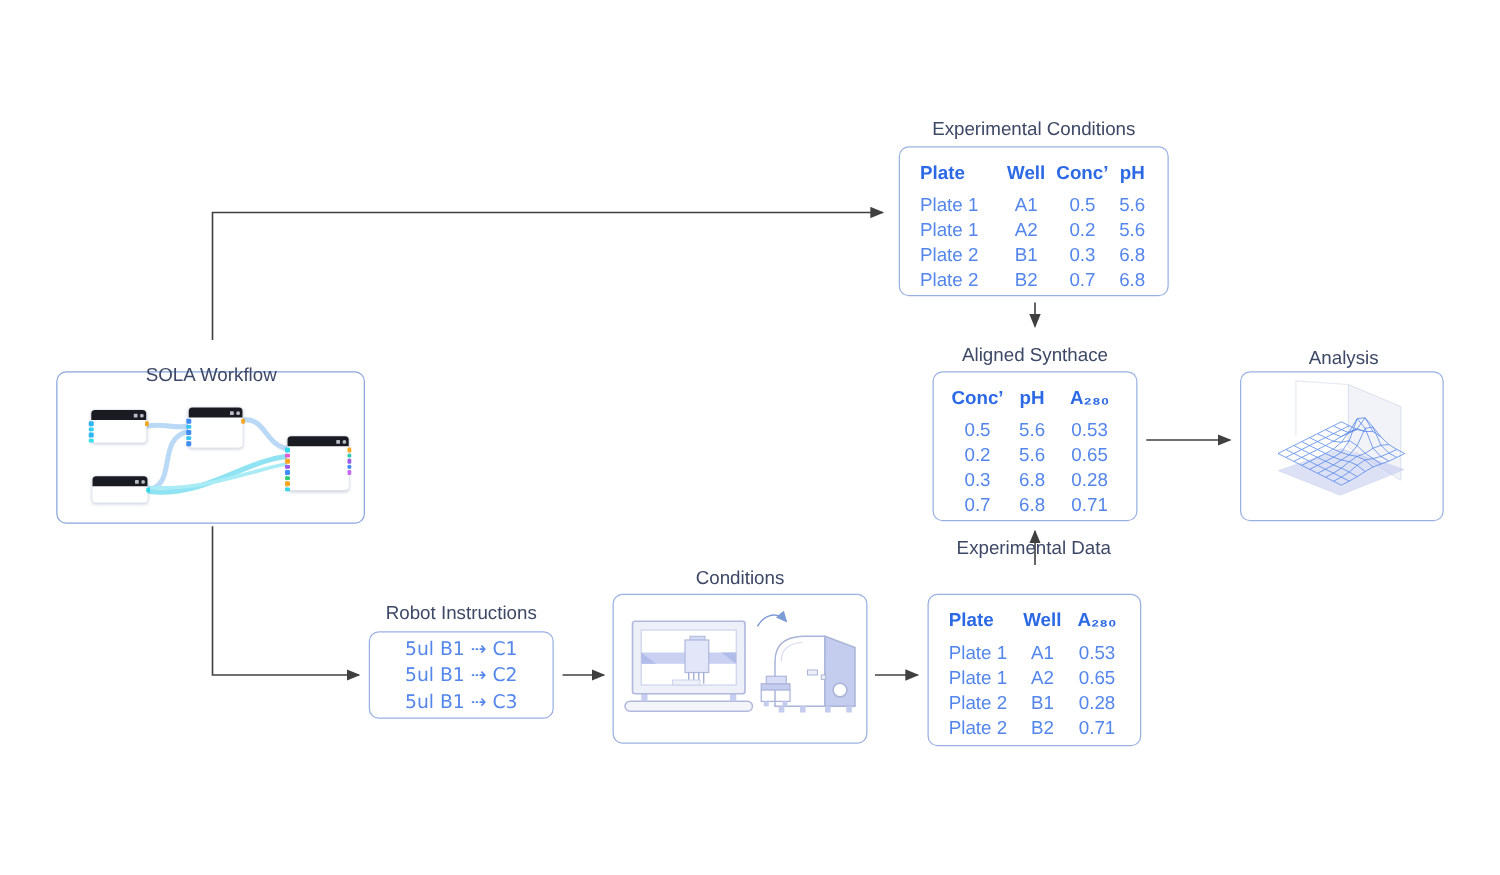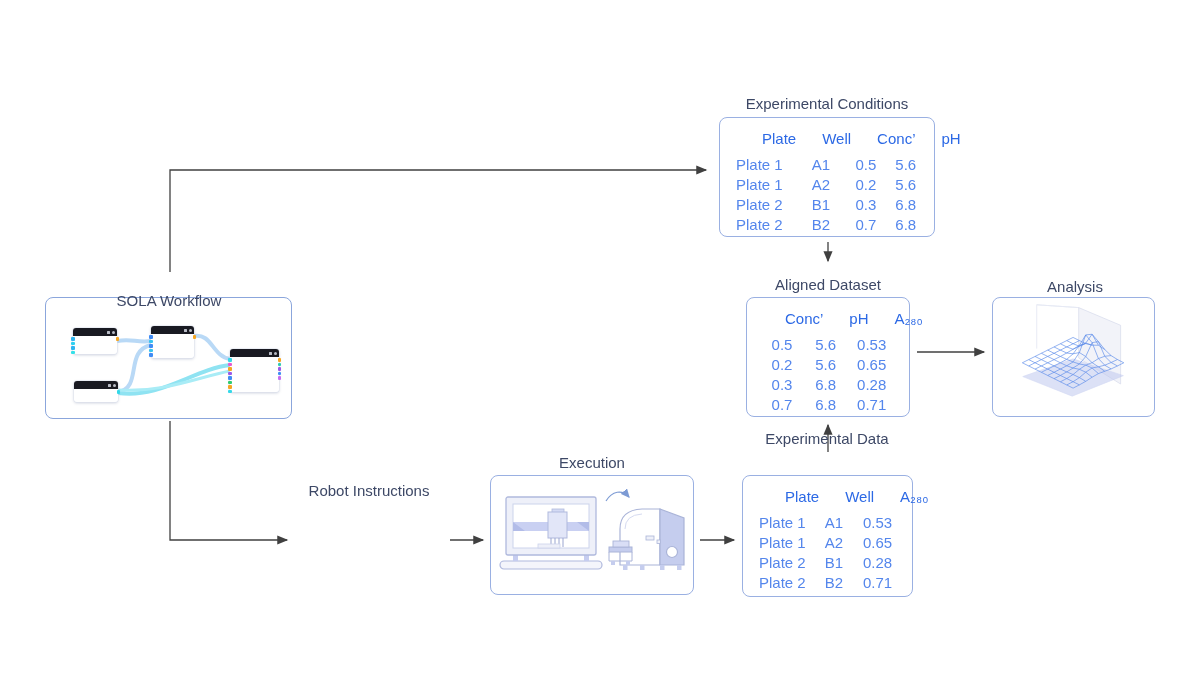--- a/index.html
+++ b/index.html
@@ -13,21 +13,21 @@
     color:#3d4866;font-size:15px;z-index:6;}
 
   
   .box{position:absolute;background:#fff;border:1.5px solid #9ab0e2;border-radius:8px;
     box-sizing:border-box;z-index:5;}
 
   
   .tbox{padding:8px 12px 6px;}
   .trow{display:grid;grid-template-columns:var(--cols);align-items:center;}
   .tcell{text-align:center;font-size:15px;color:#5486ec;padding:1.6px 0;}
-  .trow.head .tcell{color:#2c69e5;font-weight:normal;padding:4px 0 7px;margin-left:26px;}
+  .trow.head .tcell{color:#2c69e5;font-weight:bold;padding:4px 0 7px;}
   .left-first .trow .tcell:first-child{text-align:left;padding-left:4px;}
   #conditions-table{--cols:1.5fr .95fr 1.05fr .72fr;}
   #aligned-table{--cols:1fr .9fr 1.1fr;}
   #data-table{--cols:1.35fr 1fr 1.05fr;}
 
   
   #robot-box{display:flex;align-items:center;justify-content:center;}
   .robot-lines{display:flex;flex-direction:column;gap:1px;}
   .robot-line{color:#5486ec;font-size:15px;text-align:center;line-height:20px;
     font-family:"DejaVu Sans","Liberation Sans",sans-serif;}
@@ -71,24 +71,24 @@
     <path d="M170,421 L170,540 L287,540" fill="none" stroke="#404040" stroke-width="1.3" marker-end="url(#ah)"></path>
     <path d="M450,540 L483,540" fill="none" stroke="#404040" stroke-width="1.3" marker-end="url(#ah)"></path>
     <path d="M700,540 L734,540" fill="none" stroke="#404040" stroke-width="1.3" marker-end="url(#ah)"></path>
     <path d="M828,242 L828,261 " fill="none" stroke="#404040" stroke-width="1.3" marker-end="url(#ah)"></path>
     <path d="M828,452 L828,425" fill="none" stroke="#404040" stroke-width="1.3" marker-end="url(#ah)"></path>
     <path d="M917,352 L984,352" fill="none" stroke="#404040" stroke-width="1.3" marker-end="url(#ah)"></path>
   </svg>
 
   <div class="sec-label" style="left:169px;top:292px;">SOLA Workflow</div>
   <div class="sec-label" style="left:827px;top:95px;">Experimental Conditions</div>
-  <div class="sec-label" style="left:828px;top:276px;">Aligned Dataset</div>
+  <div class="sec-label" style="left:828px;top:276px;">Aligned Synthace</div>
   <div class="sec-label" style="left:1075px;top:278px;">Analysis</div>
   <div class="sec-label" style="left:369px;top:482px;">Robot Instructions</div>
-  <div class="sec-label" style="left:592px;top:454px;">Execution</div>
+  <div class="sec-label" style="left:592px;top:454px;">Conditions</div>
   <div class="sec-label" style="left:827px;top:430px;">Experimental Data</div>
 
   <div class="box" id="sola-box" style="left:45px;top:297px;width:247px;height:122px;">
     <svg class="node-links" width="244" height="119" viewBox="0 0 244 119">
       <path d="M71,43 C86,40 90,45 105,43" fill="none" stroke="#b9d9f6" stroke-width="4" stroke-linecap="round"></path>
       <path d="M105,47 C78,53 97,90 72,94" fill="none" stroke="#b9d9f6" stroke-width="4" stroke-linecap="round"></path>
       <path d="M148,38 C166,35 166,58 184,61" fill="none" stroke="#b9d9f6" stroke-width="4" stroke-linecap="round"></path>
       <path d="M72,95 C115,101 148,71 184,67" fill="none" stroke="#8fe3f2" stroke-width="4" stroke-linecap="round"></path>
       <path d="M72,92 C118,95 152,79 184,73" fill="none" stroke="#a9ecf6" stroke-width="3" stroke-linecap="round"></path>
     </svg>
@@ -249,20 +249,27 @@
           <div class="tcell">0.28</div>
         </div>
         <div class="trow">
           <div class="tcell">Plate 2</div>
           <div class="tcell">B2</div>
           <div class="tcell">0.71</div>
         </div>
       </div>
   </div>
 
+  <div class="box" id="robot-box" style="left:295px;top:505px;width:148px;height:70px;">
+    <div class="robot-lines">
+        <div class="robot-line">5ul B1 ⇢ C1</div>
+        <div class="robot-line">5ul B1 ⇢ C2</div>
+        <div class="robot-line">5ul B1 ⇢ C3</div>
+      </div>
+  </div>
 
   <div class="box" id="execution-box" style="left:490px;top:475px;width:204px;height:120px;">
     <svg width="196" height="112" viewBox="0 0 196 112">
 
       <g transform="translate(6,16)">
         <rect x="0" y="66" width="102" height="8" rx="4" fill="#f4f5fb" stroke="#b0b9dd" stroke-width="1.2"></rect>
         <rect x="13" y="60" width="5" height="6" fill="#c6cdf0"></rect>
         <rect x="84" y="60" width="5" height="6" fill="#c6cdf0"></rect>
         <rect x="6" y="2" width="90" height="58" rx="2" fill="#eef0f9" stroke="#b0b9dd" stroke-width="1.3"></rect>
         <rect x="13" y="9" width="76" height="44" fill="#ffffff" stroke="#ccd3ec" stroke-width="1"></rect>

